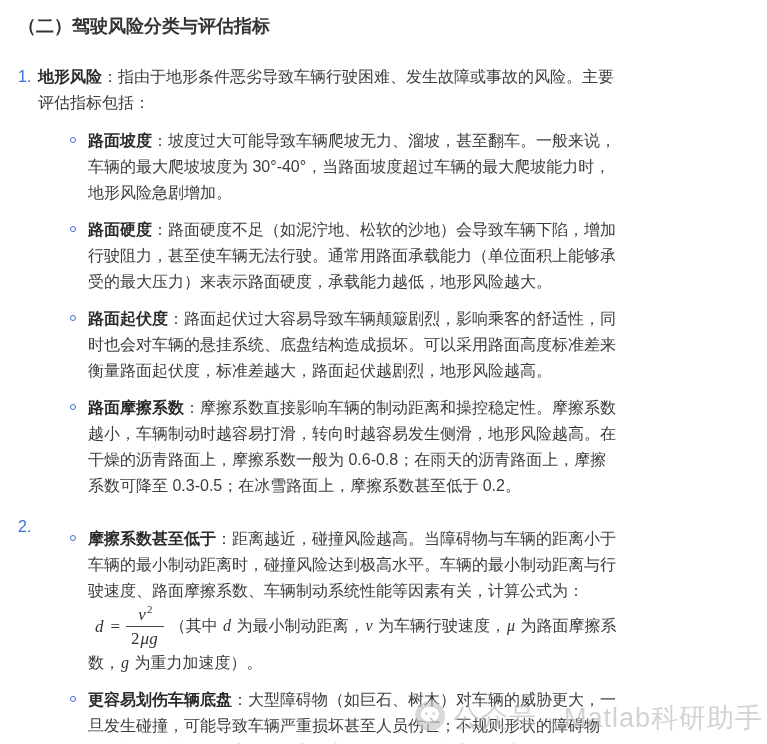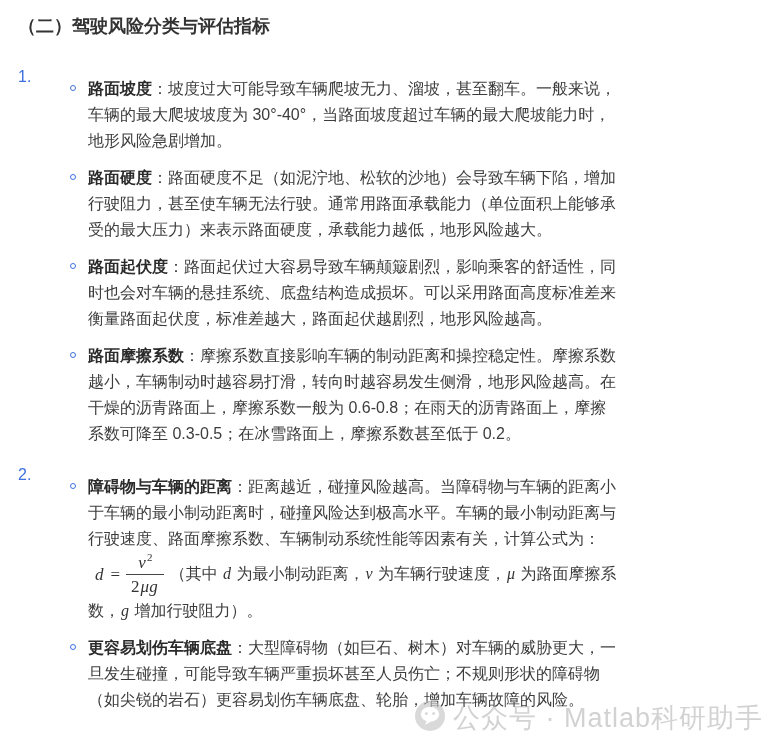--- a/index.html
+++ b/index.html
@@ -92,20 +92,21 @@
 </head>
 <body>
 
 <div class="doc">
 
   <h2 class="page-title">（二）驾驶风险分类与评估指标</h2>
 
   <div class="oli">
     <span class="oli-num">1.</span>
     <div class="oli-body">
+      <p class="lead"><b class="term">地形风险</b><span>：指由于地形条件恶劣导致车辆行驶困难、发生故障或事故的风险。主要评估指标包括：</span></p>
       <div class="bullets">
         <div class="bli">
           <span class="dot-col">
               <span class="dot"></span>
             </span>
           <p><b class="term">路面坡度</b><span>：坡度过大可能导致车辆爬坡无力、溜坡，甚至翻车。一般来说，车辆的最大爬坡坡度为 30°-40°，当路面坡度超过车辆的最大爬坡能力时，地形风险急剧增加。</span></p>
         </div>
         <div class="bli">
           <span class="dot-col">
               <span class="dot"></span>
@@ -130,28 +131,28 @@
 
   <div class="oli">
     <span class="oli-num">2.</span>
     <div class="oli-body">
       <div class="bullets">
 
         <div class="bli">
           <span class="dot-col">
               <span class="dot"></span>
             </span>
-          <p><b class="term">障碍物与车辆的距离</b><span>：距离越近，碰撞风险越高。当障碍物与车辆的距离小于车辆的最小制动距离时，碰撞风险达到极高水平。车辆的最小制动距离与行驶速度、路面摩擦系数、车辆制动系统性能等因素有关，计算公式为：</span><span class="math">
+          <p><b class="term">摩擦系数甚至低于</b><span>：距离越近，碰撞风险越高。当障碍物与车辆的距离小于车辆的最小制动距离时，碰撞风险达到极高水平。车辆的最小制动距离与行驶速度、路面摩擦系数、车辆制动系统性能等因素有关，计算公式为：</span><span class="math">
                 <i class="mvar">d</i>
                 <span class="meq">=</span>
                 <span class="frac">
                   <span class="fnum"><i class="mvar">v</i><sup>2</sup></span>
                   <span class="fden"><span class="mnum">2</span><i class="mvar">μg</i></span>
                 </span>
-              </span><span>（其中 </span><i class="mvar">d</i><span> 为最小制动距离，</span><i class="mvar">v</i><span> 为车辆行驶速度，</span><i class="mvar">μ</i><span> 为路面摩擦系数，</span><i class="mvar">g</i><span> 增加行驶阻力）。</span></p>
+              </span><span>（其中 </span><i class="mvar">d</i><span> 为最小制动距离，</span><i class="mvar">v</i><span> 为车辆行驶速度，</span><i class="mvar">μ</i><span> 为路面摩擦系数，</span><i class="mvar">g</i><span> 为重力加速度）。</span></p>
         </div>
 
         <div class="bli">
           <span class="dot-col">
               <span class="dot"></span>
             </span>
           <p><b class="term">更容易划伤车辆底盘</b><span>：大型障碍物（如巨石、树木）对车辆的威胁更大，一旦发生碰撞，可能导致车辆严重损坏甚至人员伤亡；不规则形状的障碍物（如尖锐的岩石）更容易划伤车辆底盘、轮胎，增加车辆故障的风险。</span></p>
         </div>
 
       </div>

